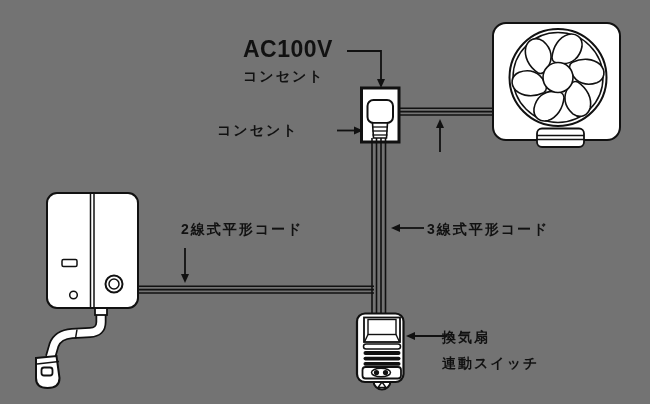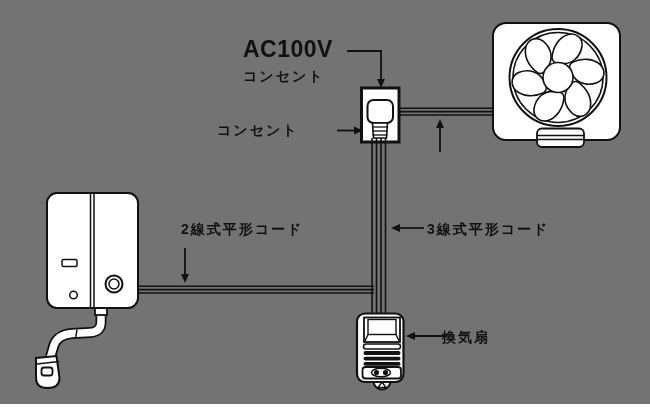--- a/index.html
+++ b/index.html
@@ -161,14 +161,15 @@
   <div class="label" style="left:243px;top:63px;">コンセント</div>
 
   <div class="label" style="left:217px;top:117px;">コンセント</div>
 
 
   <div class="label" style="left:171px;top:216px;margin-left:10px;">2線式平形コード</div>
 
   <div class="label" style="left:427px;top:216px;">3線式平形コード</div>
 
   <div class="label" style="left:442px;top:324px;">換気扇</div>
+  <div class="label" style="left:442px;top:350px;">連動スイッチ</div>
 
 </div>
 
 </body></html>

